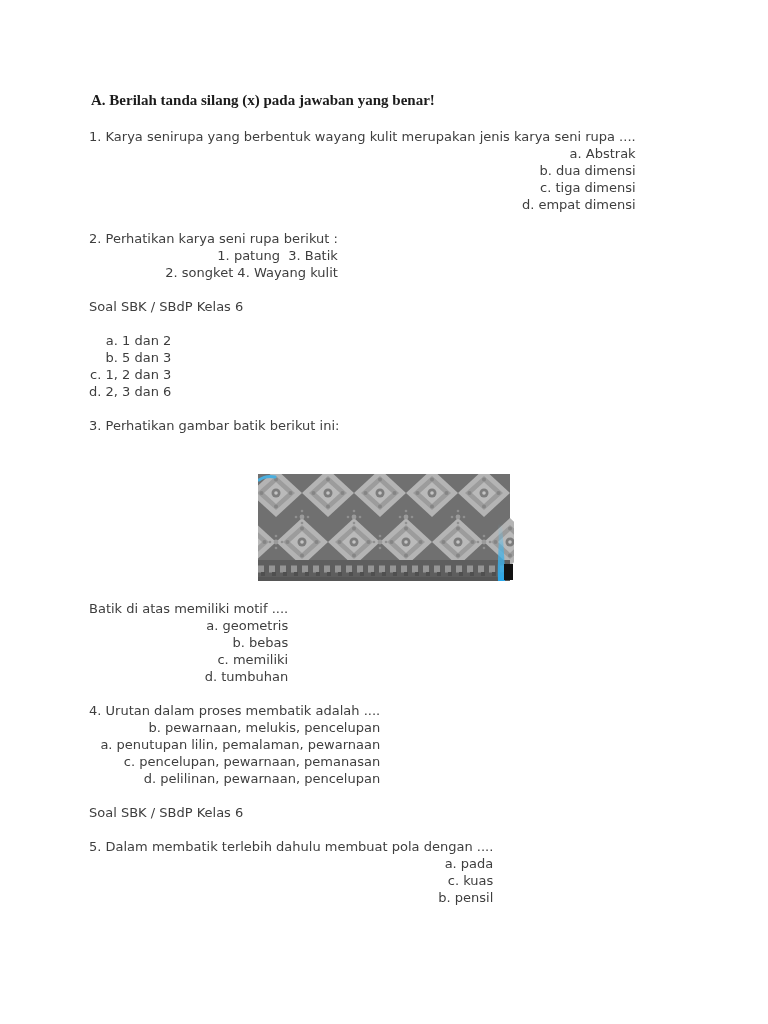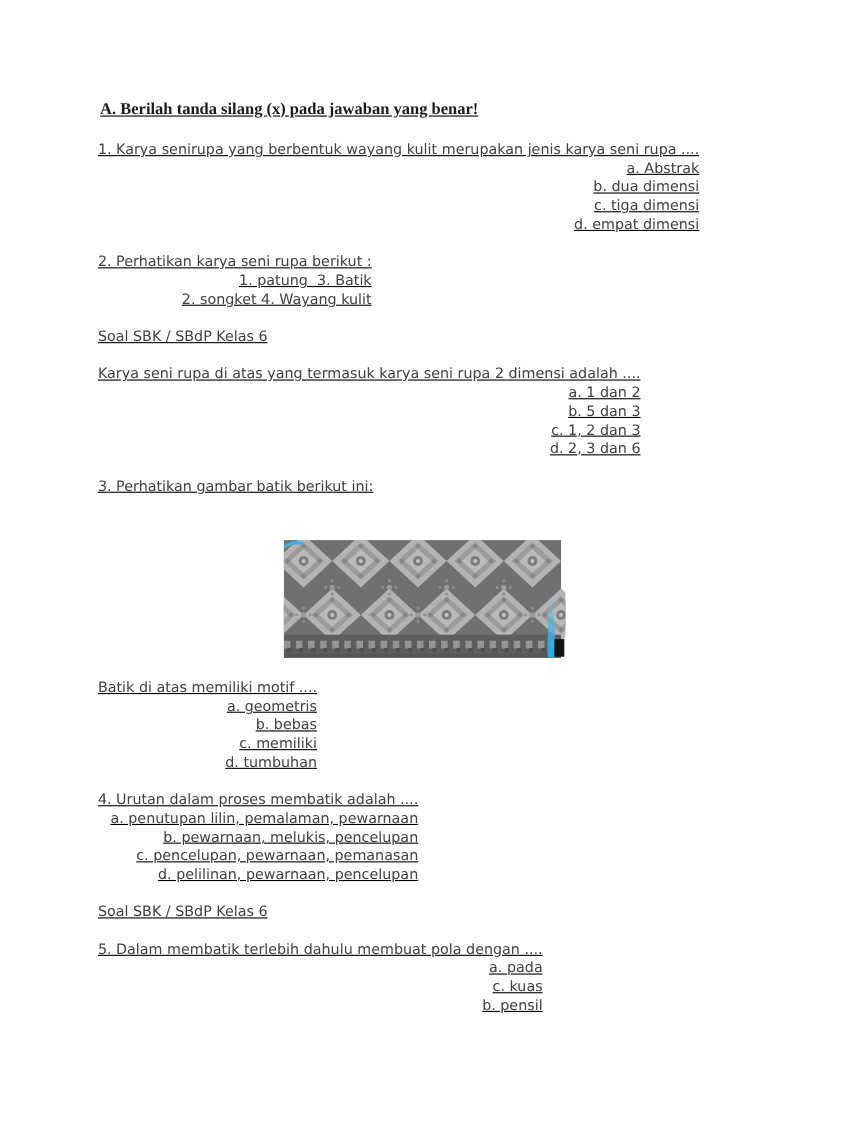--- a/index.html
+++ b/index.html
@@ -8,21 +8,20 @@
     background: #ffffff;
     font-family: "DejaVu Sans", sans-serif;
   }
   .page {
     position: relative;
     width: 668px; height: 1024px;
     background: #ffffff;
     box-sizing: border-box;
     padding: 92px 40px 0 89px;
     overflow: hidden;
-    text-decoration: underline;
   }
   .heading {
     font-family: "Liberation Serif", serif;
     font-weight: bold;
     font-size: 15px;
     line-height: 17px;
     color: #1b1b1b;
     margin: 0 0 19px 2px;
     white-space: pre;
   }
@@ -62,21 +61,20 @@
       </div>
       <div class="block">
         <div class="line">2. Perhatikan karya seni rupa berikut :</div>
         <div class="line">1. patung  3. Batik</div>
         <div class="line">2. songket 4. Wayang kulit</div>
       </div>
       <div class="block">
         <div class="line">Soal SBK / SBdP Kelas 6</div>
       </div>
       <div class="block">
-        <div class="line">Karya seni rupa di atas yang termasuk karya seni rupa 2 dimensi adalah ....</div>
         <div class="line">a. 1 dan 2</div>
         <div class="line">b. 5 dan 3</div>
         <div class="line">c. 1, 2 dan 3</div>
         <div class="line">d. 2, 3 dan 6</div>
       </div>
       <div class="block">
         <div class="line">3. Perhatikan gambar batik berikut ini:</div>
       </div>
   <div class="figure">
     <svg width="256" height="107" viewBox="0 0 256 107" xmlns="http://www.w3.org/2000/svg">
@@ -143,22 +141,22 @@
   </div>
 <div class="block">
         <div class="line">Batik di atas memiliki motif ....</div>
         <div class="line">a. geometris</div>
         <div class="line">b. bebas</div>
         <div class="line">c. memiliki</div>
         <div class="line">d. tumbuhan</div>
       </div>
       <div class="block">
         <div class="line">4. Urutan dalam proses membatik adalah ....</div>
+        <div class="line">b. pewarnaan, melukis, pencelupan</div>
         <div class="line">a. penutupan lilin, pemalaman, pewarnaan</div>
-        <div class="line">b. pewarnaan, melukis, pencelupan</div>
         <div class="line">c. pencelupan, pewarnaan, pemanasan</div>
         <div class="line">d. pelilinan, pewarnaan, pencelupan</div>
       </div>
       <div class="block">
         <div class="line">Soal SBK / SBdP Kelas 6</div>
       </div>
       <div class="block">
         <div class="line">5. Dalam membatik terlebih dahulu membuat pola dengan ....</div>
         <div class="line">a. pada</div>
         <div class="line">c. kuas</div>

